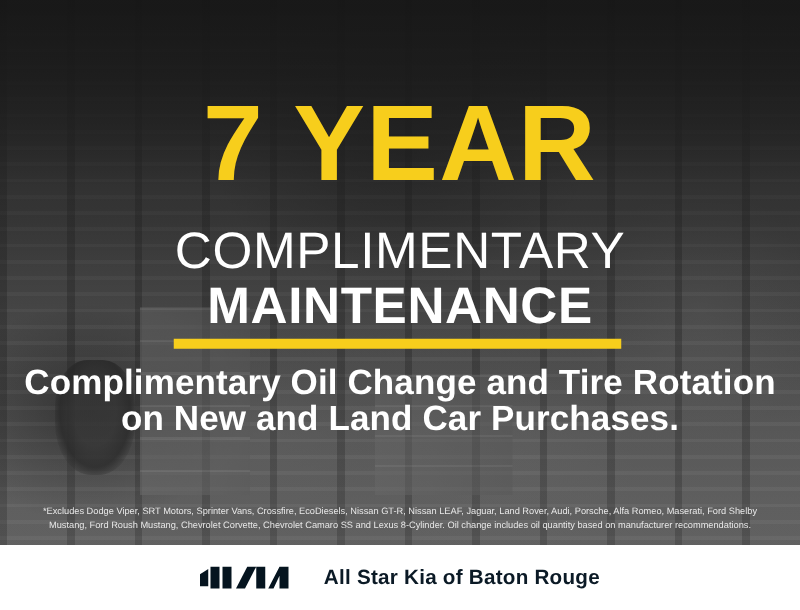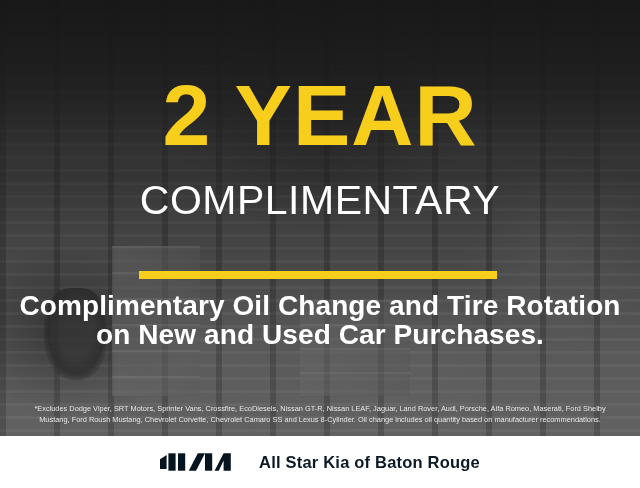--- a/index.html
+++ b/index.html
@@ -240,30 +240,31 @@
 
   <div class="hero">
     <div class="photo"></div>
     <div class="prop-wheel"></div>
     <div class="prop-toolbox"></div>
     <div class="prop-toolbox2"></div>
     <div class="scrim"></div>
 
     <div class="hero-content">
 
-      <div class="headline-year">2 YEAR</div>
+      <div class="headline-year">7 YEAR</div>
 
       <div class="headline-complimentary">COMPLIMENTARY</div>
 
+      <div class="headline-maintenance">MAINTENANCE</div>
 
       <div class="divider-bar"></div>
 
       <div class="subhead">
         <div>Complimentary Oil Change and Tire Rotation</div>
-        <div>on New and Used Car Purchases.</div>
+        <div>on New and Land Car Purchases.</div>
       </div>
 
       <div class="disclaimer">
         <div>*Excludes Dodge Viper, SRT Motors, Sprinter Vans, Crossfire, EcoDiesels, Nissan GT-R, Nissan LEAF, Jaguar, Land Rover, Audi, Porsche, Alfa Romeo, Maserati, Ford Shelby</div>
         <div>Mustang, Ford Roush Mustang, Chevrolet Corvette, Chevrolet Camaro SS and Lexus 8-Cylinder. Oil change includes oil quantity based on manufacturer recommendations.</div>
       </div>
 
     </div>
   </div>
 

